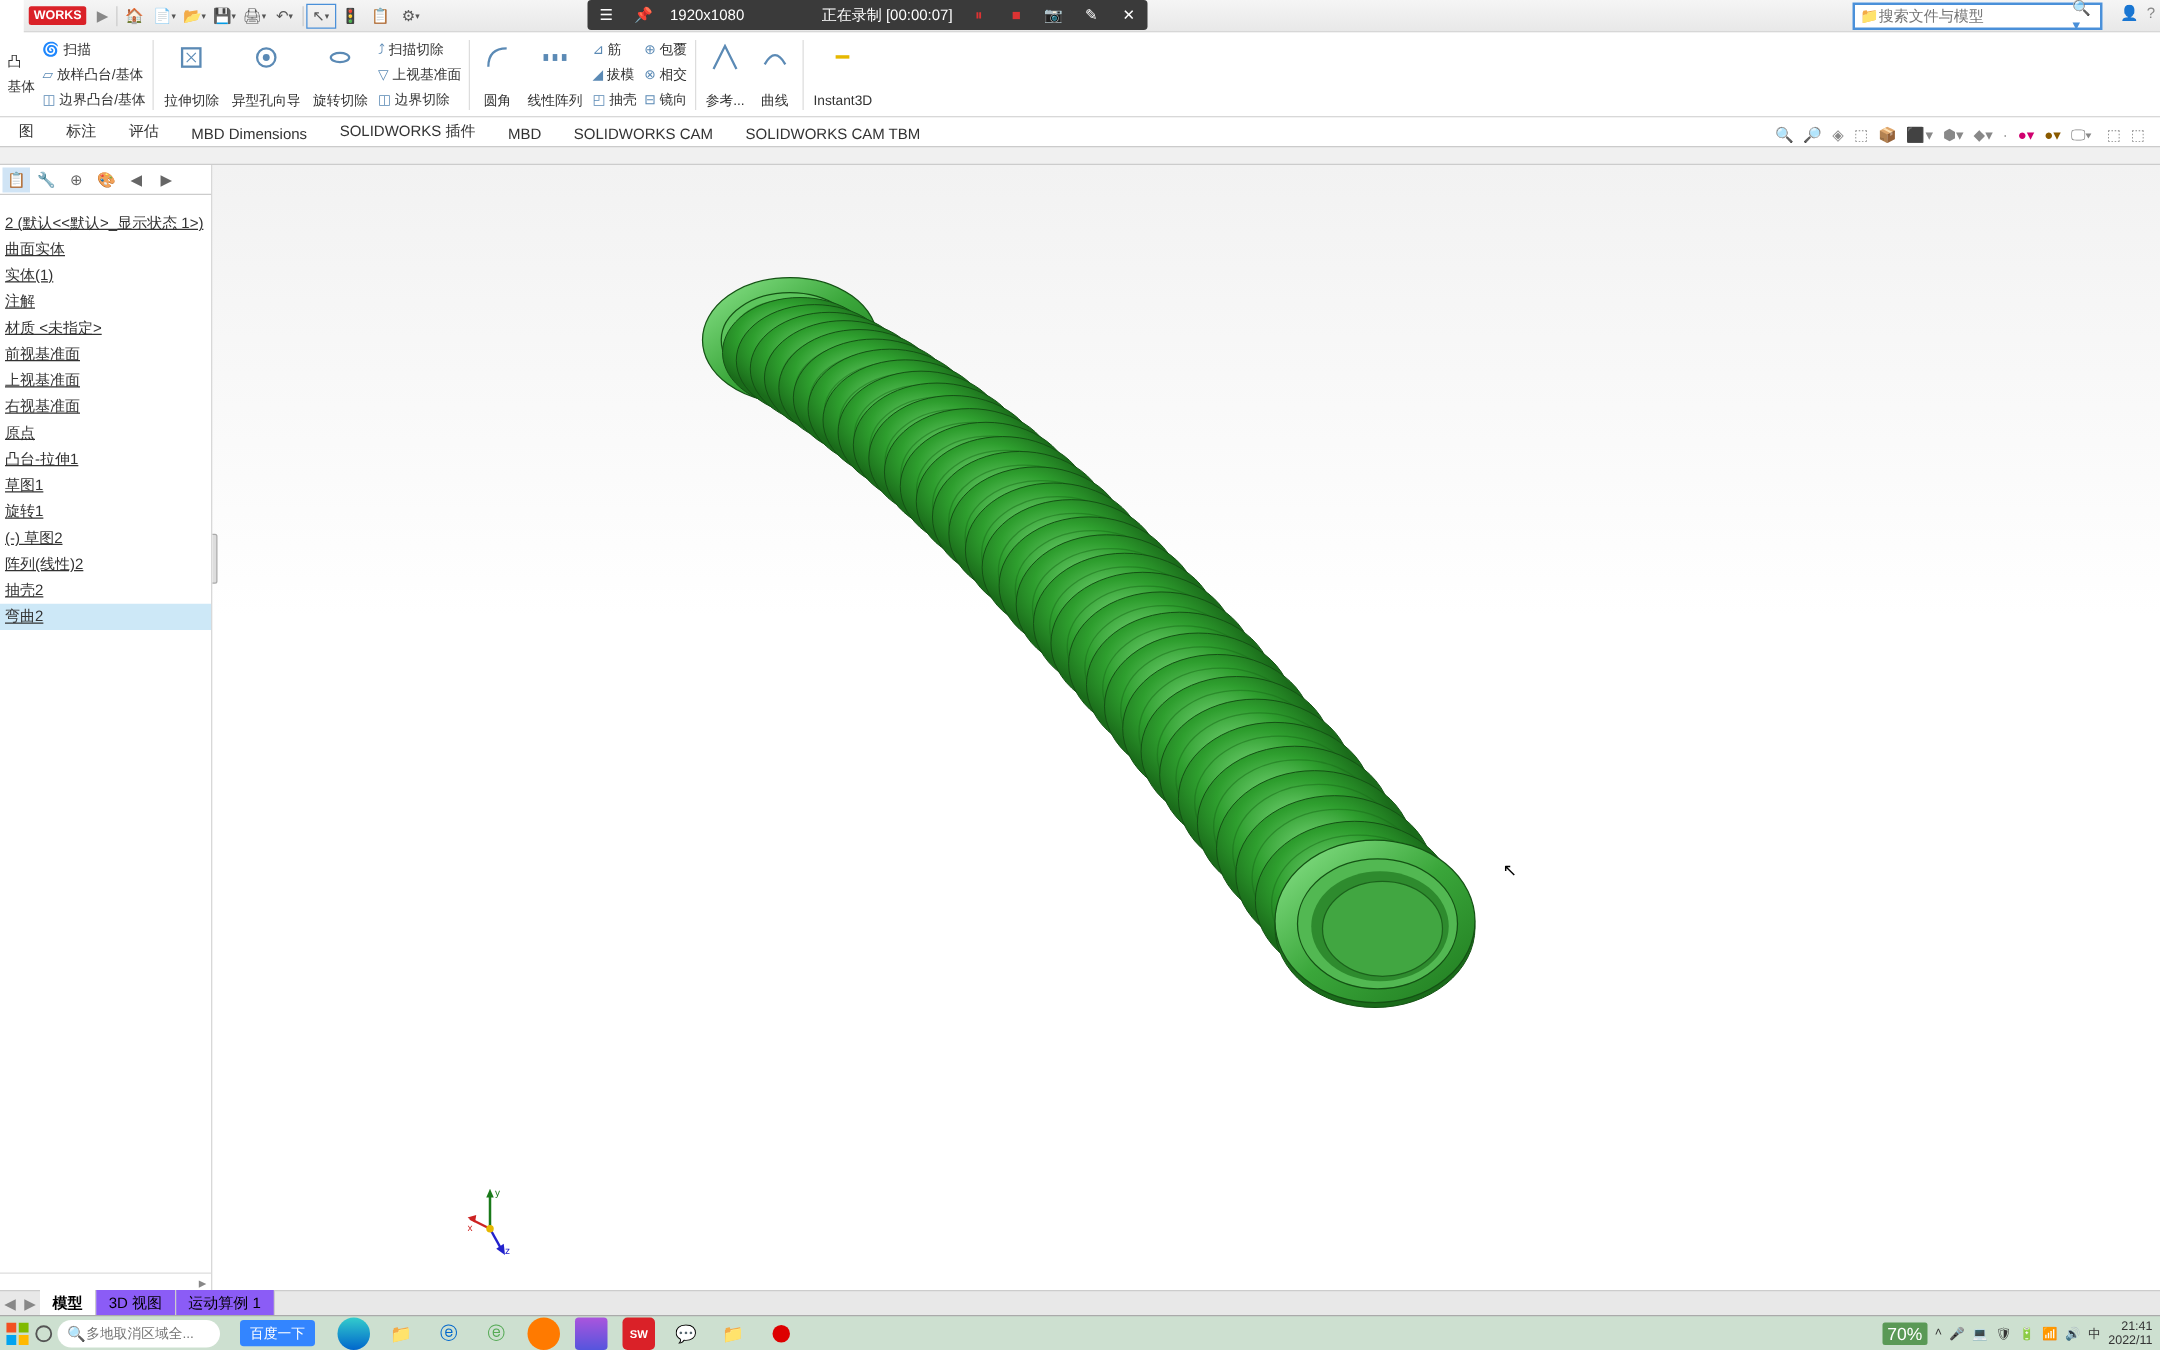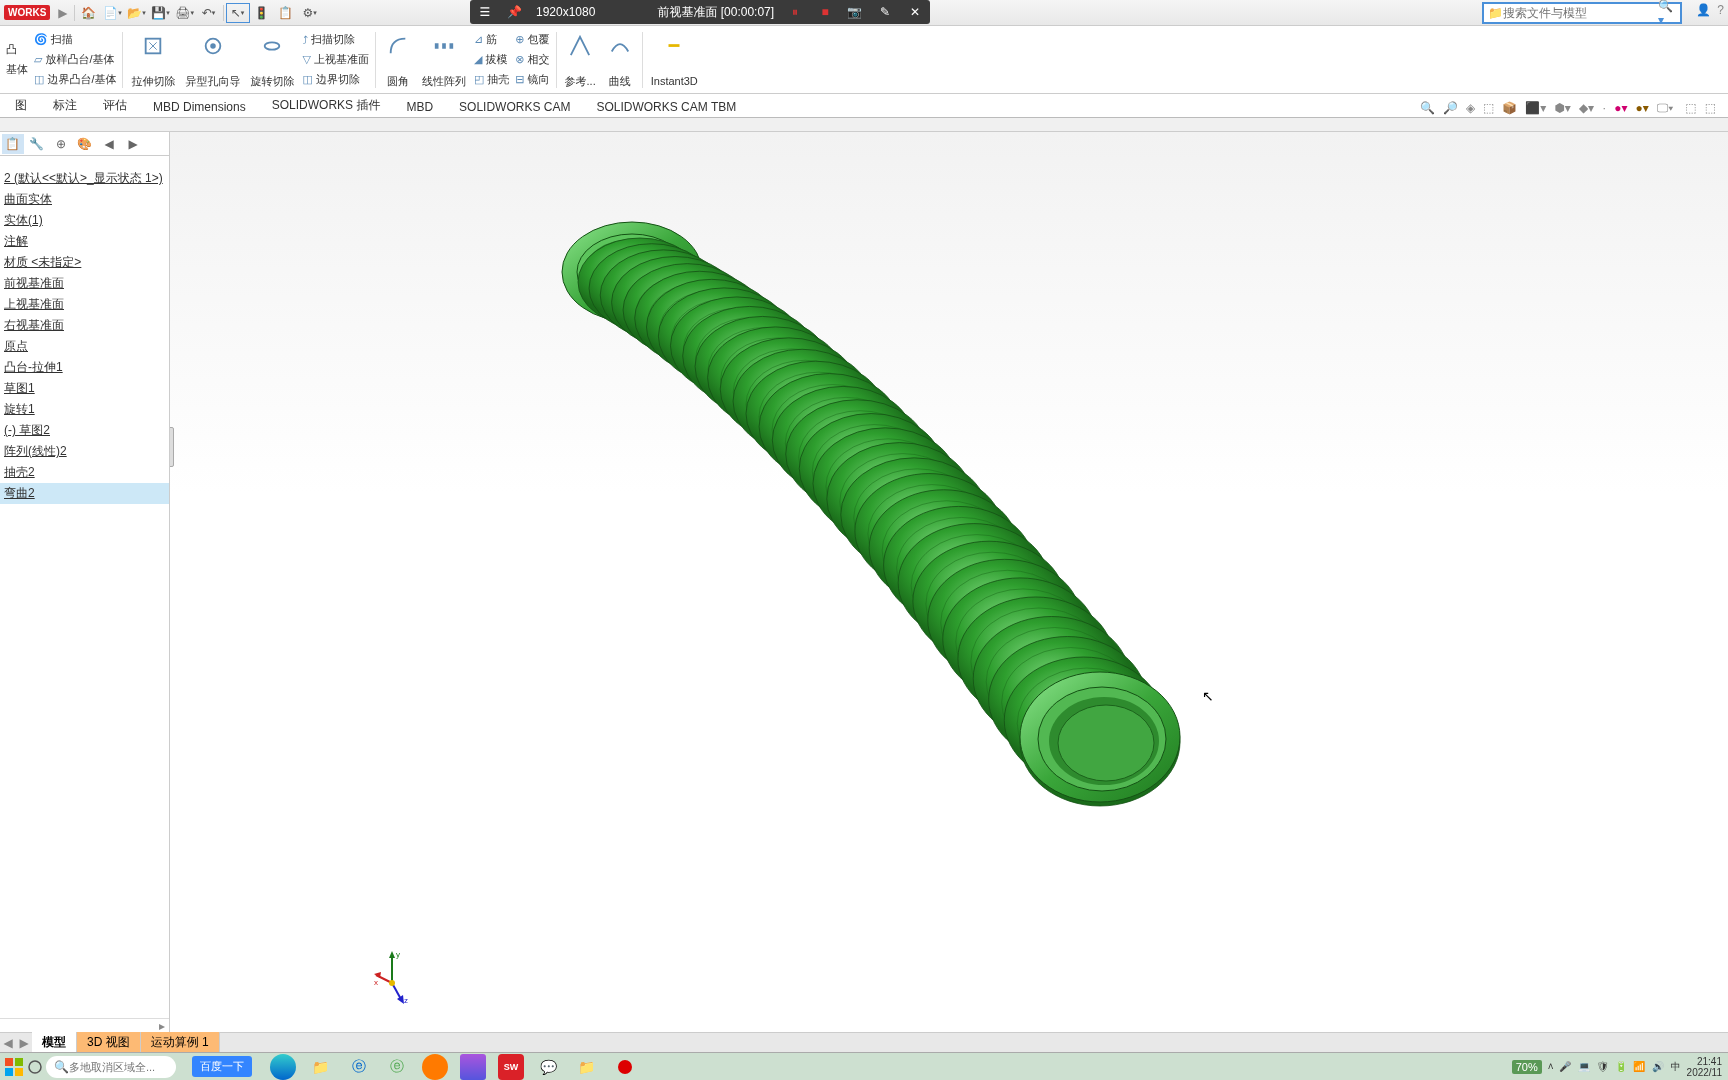--- a/index.html
+++ b/index.html
@@ -1,19 +1,19 @@
 <!DOCTYPE html>
 <html><head>
 <meta charset="utf-8">
 <style>
 * { margin: 0; padding: 0; box-sizing: border-box; font-family: "Microsoft YaHei", Arial, sans-serif; }
 body { width: 1728px; height: 1080px; overflow: hidden; background: #fff; position: relative; font-size: 12px; }
 
 
-.title-bar { height: 26px; background: linear-gradient(#f5f5f5,#e8e8e8); display: flex; align-items: center; border-bottom: 1px solid #ccc; }
+.title-bar { height: 26px; background: linear-gradient(#f5f5f5,#e8e8e8); display: flex; align-items: center; border-bottom: 1px solid #ccc; margin-left: 19px; }
 .logo { background: #da2128; color: #fff; font-weight: bold; padding: 2px 4px; font-size: 10px; border-radius: 2px; margin: 0 4px; }
 .title-bar .arrow-right { color: #888; margin: 0 4px; }
 .toolbar-btn { width: 24px; height: 20px; display: flex; align-items: center; justify-content: center; color: #555; cursor: pointer; }
 .toolbar-sep { width: 1px; height: 16px; background: #ccc; margin: 0 2px; }
 .recording-bar { position: absolute; left: 470px; top: 0; height: 24px; background: #3a3a3a; color: #fff; display: flex; align-items: center; border-radius: 3px; padding: 0 6px; gap: 12px; font-size: 12px; }
 .rec-btn { width: 18px; height: 18px; display: flex; align-items: center; justify-content: center; }
 .search-box { position: absolute; right: 46px; top: 2px; width: 200px; height: 22px; border: 2px solid #4a90d9; display: flex; align-items: center; padding: 0 4px; background: #fff; }
 .search-box input { border: none; outline: none; flex: 1; font-size: 12px; color: #888; }
 .right-icons { position: absolute; right: 4px; top: 3px; display: flex; gap: 6px; color: #888; }
 
@@ -55,39 +55,39 @@
 .model { position: absolute; left: 390px; top: 60px; }
 .model svg { width: 640px; height: 640px; }
 
 .cursor-ptr { position: absolute; left: 1032px; top: 556px; font-size: 14px; color: #000; }
 
 .triad { position: absolute; left: 204px; bottom: 24px; }
 .triad svg { width: 40px; height: 56px; }
 
 
 .bottom-tabs { position: absolute; left: 0; bottom: 28px; right: 0; height: 20px; background: #e8e8e8; display: flex; align-items: center; border-top: 1px solid #ccc; }
-.btab { padding: 2px 10px; font-size: 12px; border-right: 1px solid #ccc; background: #fdba74; cursor: pointer; }
+.btab { padding: 2px 10px; font-size: 12px; border-right: 1px solid #ccc; background: #8b5cf6; cursor: pointer; }
 .btab.active { background: #fff; font-weight: bold; text-align: center; }
 .btab-arrows { display: flex; }
 .btab-arrows div { width: 16px; text-align: center; color: #888; cursor: pointer; }
 
 
 .status-bar { position: absolute; left: 0; bottom: 8px; right: 0; height: 20px; background: #fff; display: flex; align-items: center; font-size: 11px; color: #444; padding: 0 4px; border-top: 1px solid #ddd; }
 .status-right { margin-left: auto; display: flex; gap: 10px; align-items: center; }
 
 
 .taskbar { position: absolute; left: 0; bottom: 0; right: 0; height: 28px; background: #cde0d0; display: flex; align-items: center; border-top: 1px solid #aaa; }
 .taskbar .start { width: 18px; height: 18px; margin: 0 5px; }
 .search-win { display: flex; align-items: center; background: #fff; border-radius: 12px; height: 22px; padding: 0 8px; margin: 0 4px; width: 130px; }
 .search-win input { border: none; outline: none; font-size: 11px; width: 90px; color: #888; }
 .baidu-btn { background: #3385ff; color: #fff; padding: 3px 8px; font-size: 11px; border-radius: 3px; margin-left: 12px; cursor: pointer; }
 .task-icons { display: flex; gap: 12px; align-items: center; margin-left: 18px; }
 .task-icon { width: 26px; height: 26px; border-radius: 4px; display: flex; align-items: center; justify-content: center; font-size: 14px; }
 .tray { margin-left: auto; display: flex; align-items: center; gap: 6px; font-size: 10px; color: #333; padding-right: 6px; }
-.tray-zoom { background: #5a9956; color: #fff; padding: 1px 4px; border-radius: 2px; font-size: 11px; }
+.tray-zoom { background: #5a9956; color: #fff; padding: 1px 4px; border-radius: 2px; font-size: 14px; }
 </style>
 </head>
 <body>
 
 <div class="title-bar">
   <div class="logo">WORKS</div>
   <div class="arrow-right">▶</div>
   <div class="toolbar-sep"></div>
   <div class="toolbar-btn">🏠</div>
   <div class="toolbar-btn">📄<span style="font-size:7px">▾</span></div>
@@ -100,21 +100,21 @@
   <div class="toolbar-btn">
       <span style="color:#d00">🚦</span>
     </div>
   <div class="toolbar-btn">📋</div>
   <div class="toolbar-btn">⚙<span style="font-size:7px">▾</span></div>
 
   <div class="recording-bar">
     <span class="rec-btn">☰</span>
     <span class="rec-btn" style="color:#4aa3df">📌</span>
     <span>1920x1080</span>
-    <span style="margin-left:50px">前视基准面 [00:00:07]</span>
+    <span style="margin-left:50px">正在录制 [00:00:07]</span>
     <span class="rec-btn" style="color:#d33">⏸</span>
     <span class="rec-btn" style="color:#d33">■</span>
     <span class="rec-btn">📷</span>
     <span class="rec-btn">✎</span>
     <span class="rec-btn">✕</span>
   </div>
 
   <div class="search-box">
     <span style="color:#999">📁</span>
     <input placeholder="搜索文件与模型" style="">

